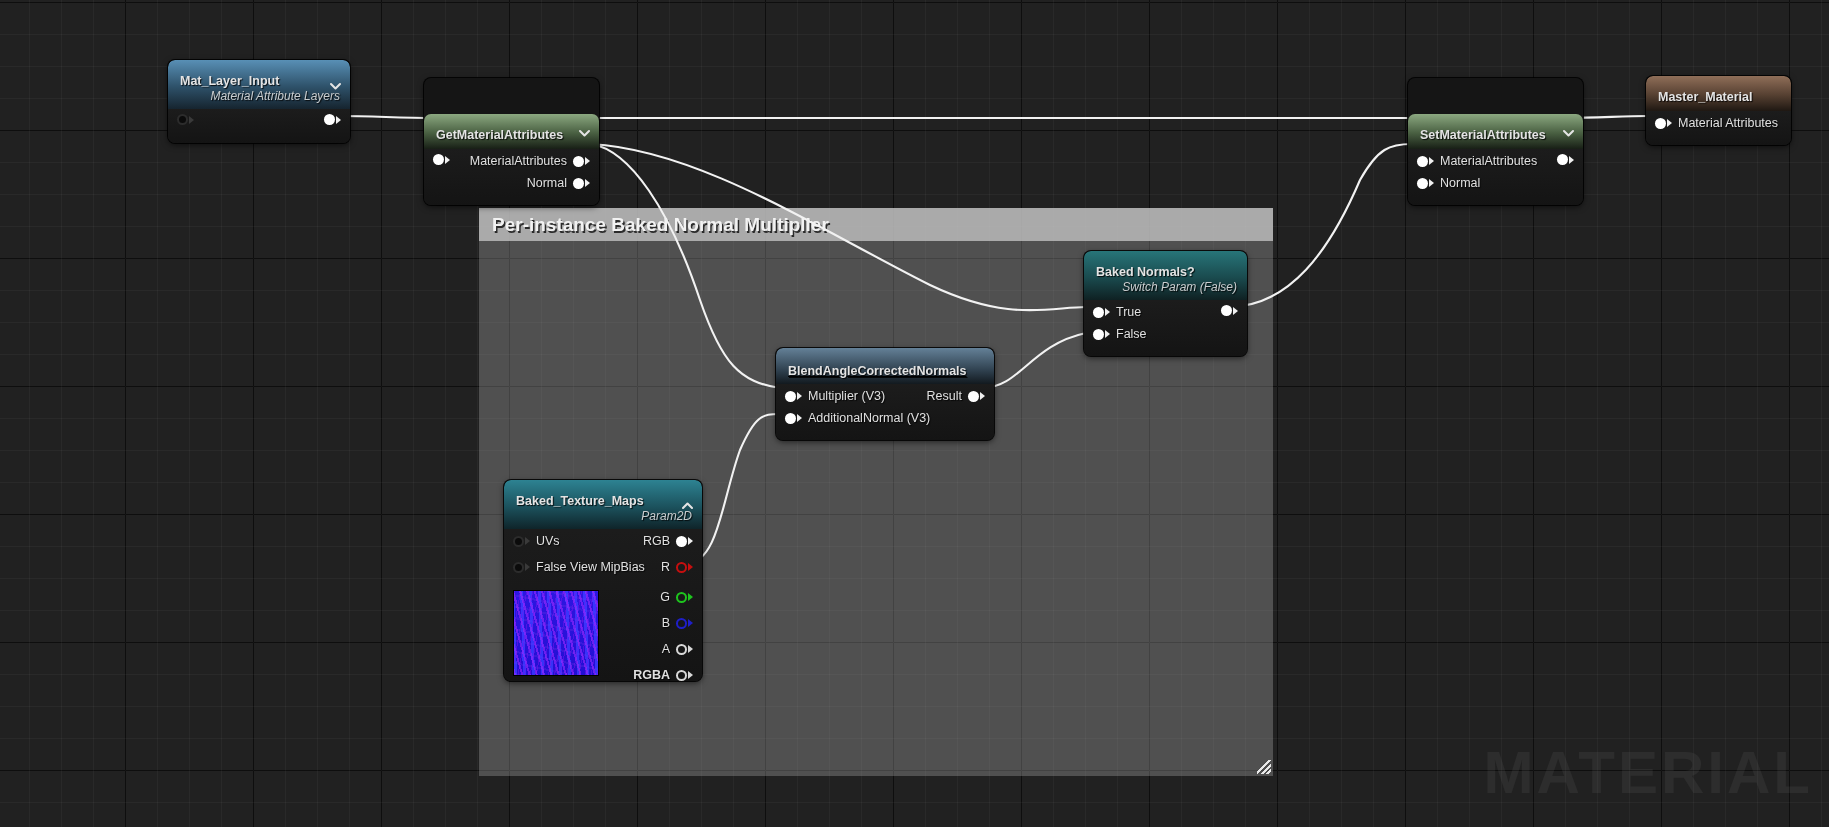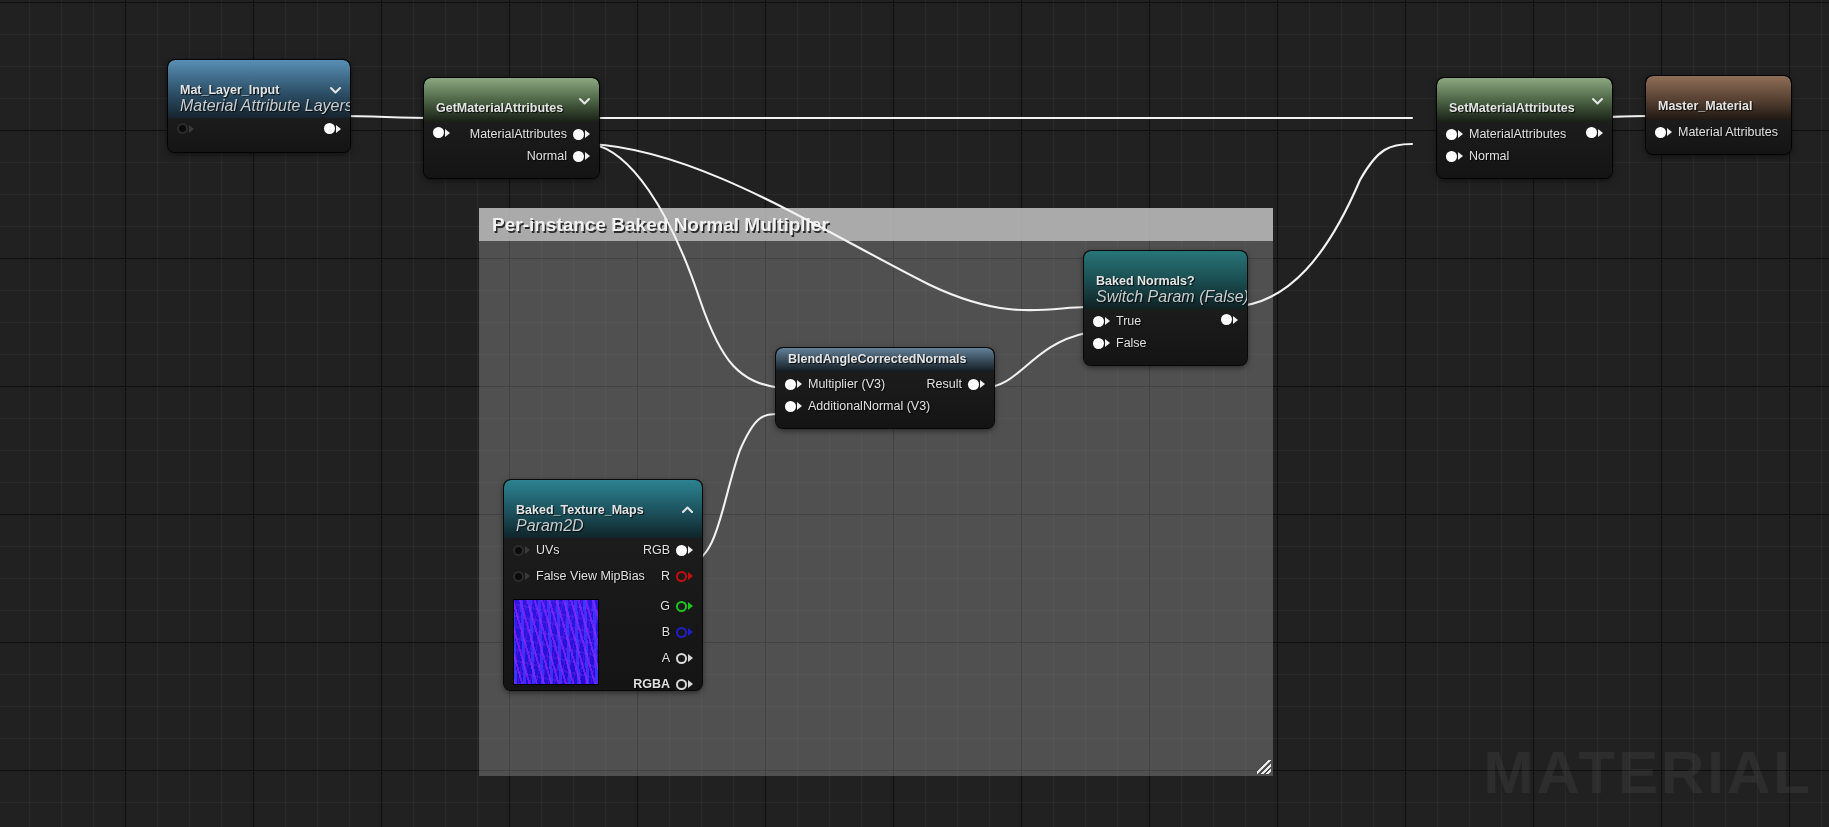--- a/index.html
+++ b/index.html
@@ -85,29 +85,30 @@
   
   .node {
     position: absolute;
     border-radius: 7px;
     background: #151515;
     box-shadow: 0 2px 6px rgba(0,0,0,0.6), 0 0 0 1px rgba(0,0,0,0.85);
     overflow: hidden;
   }
   .node-head {
     position: relative;
-    padding: 23px 10px 5px 12px;
+    padding: 14px 10px 5px 12px;
     border-top-left-radius: 7px;
     border-top-right-radius: 7px;
   }
   .node-head.blue {
     background: linear-gradient(to bottom, rgba(92,150,190,0.95) 0%, rgba(48,86,112,0.92) 55%, rgba(22,38,50,0.9) 100%);
   }
   .node-head.green {
     background: linear-gradient(to bottom, rgba(146,176,134,0.95) 0%, rgba(78,103,70,0.9) 55%, rgba(24,32,22,0.9) 100%);
+    margin-top: 36px;
   }
   .node-head.teal {
     background: linear-gradient(to bottom, rgba(40,120,124,0.97) 0%, rgba(26,78,82,0.93) 55%, rgba(14,34,36,0.9) 100%);
   }
   .node-head.steel {
     background: linear-gradient(to bottom, rgba(104,134,158,0.95) 0%, rgba(52,72,88,0.9) 60%, rgba(18,26,32,0.9) 100%);
   }
   .node-head.brown {
     background: linear-gradient(to bottom, rgba(150,115,92,0.95) 0%, rgba(92,68,52,0.9) 55%, rgba(32,24,18,0.9) 100%);
   }
@@ -116,26 +117,27 @@
   }
   .node-title {
     font-size: 12.5px;
     font-weight: bold;
     color: #e4e4e4;
     text-shadow: 1px 1px 1px rgba(0,0,0,0.85);
     white-space: nowrap;
     line-height: 15px;
   }
   .node-subtitle {
-    font-size: 16px;
+    font-size: 12px;
     font-style: italic;
     color: #c8ccce;
     text-shadow: 1px 1px 1px rgba(0,0,0,0.8);
     white-space: nowrap;
     line-height: 15px;
+    text-align: right;
   }
   .node-chevron {
     position: absolute;
     right: 8px;
     top: 50%;
     transform: translateY(-50%);
     width: 13px;
     height: 13px;
     color: #e4e4e4;
   }
@@ -312,21 +314,21 @@
           <span class="pin-label">Normal</span>
           <span class="pin">
             <span class="dot"></span>
               <span class="arrow"></span>
           </span>
         </span>
       </div>
     </div>
   </div>
 
-  <div class="node" style="left:1437px; top:78px; width:175px;">
+  <div class="node" style="left:1408px; top:78px; width:175px;">
     <div class="node-head green" style="padding-bottom:6px;">
       <div class="node-title">SetMaterialAttributes</div>
       <span class="node-chevron">
         <svg viewBox="0 0 13 13" width="13" height="13">
             <path d="M2 4.5 L6.5 9 L11 4.5" fill="none" stroke="#e4e4e4" stroke-width="2.1" stroke-linecap="round" stroke-linejoin="round"></path>
           </svg>
       </span>
     </div>
     <div class="node-body">
       <div class="pin-row split">
@@ -396,21 +398,21 @@
             <span class="dot"></span>
               <span class="arrow"></span>
           </span>
           <span class="pin-label">False</span>
         </span>
       </div>
     </div>
   </div>
 
   <div class="node" style="left:776px; top:348px; width:218px;">
-    <div class="node-head steel" style="padding:4px 10px 5px 12px;">
+    <div class="node-head steel" style="padding:16px 10px 5px 12px;text-decoration:underline;">
       <div class="node-title">BlendAngleCorrectedNormals</div>
     </div>
     <div class="node-body">
       <div class="pin-row split">
         <span class="pin-group">
           <span class="pin">
             <span class="dot"></span>
               <span class="arrow"></span>
           </span>
           <span class="pin-label">Multiplier (V3)</span>

